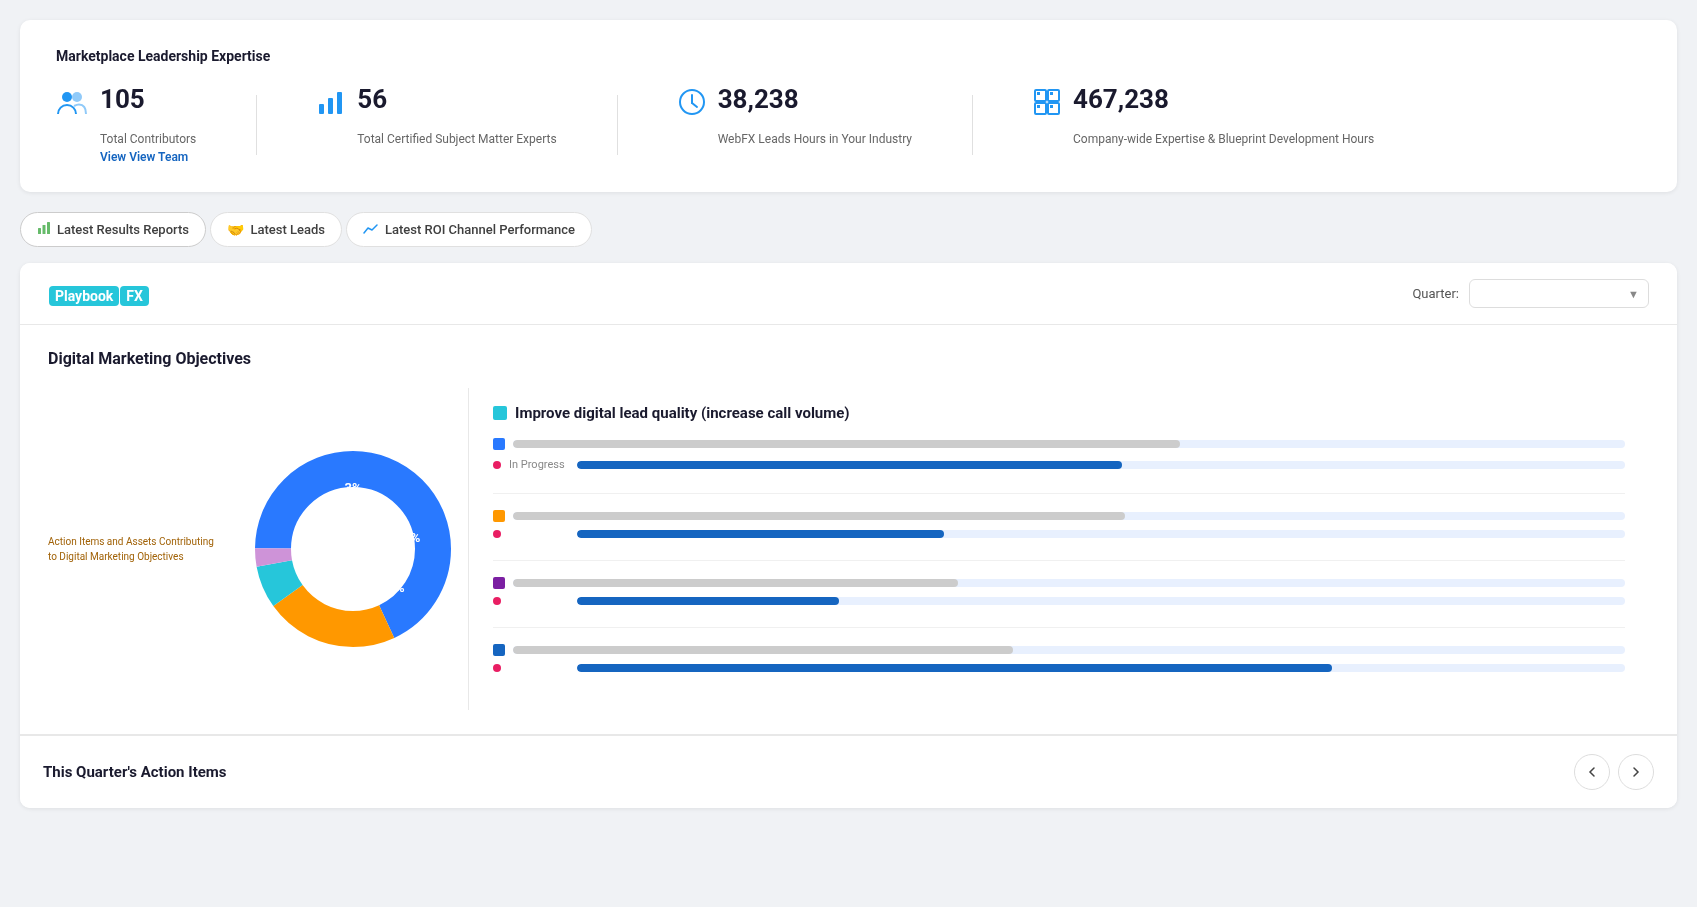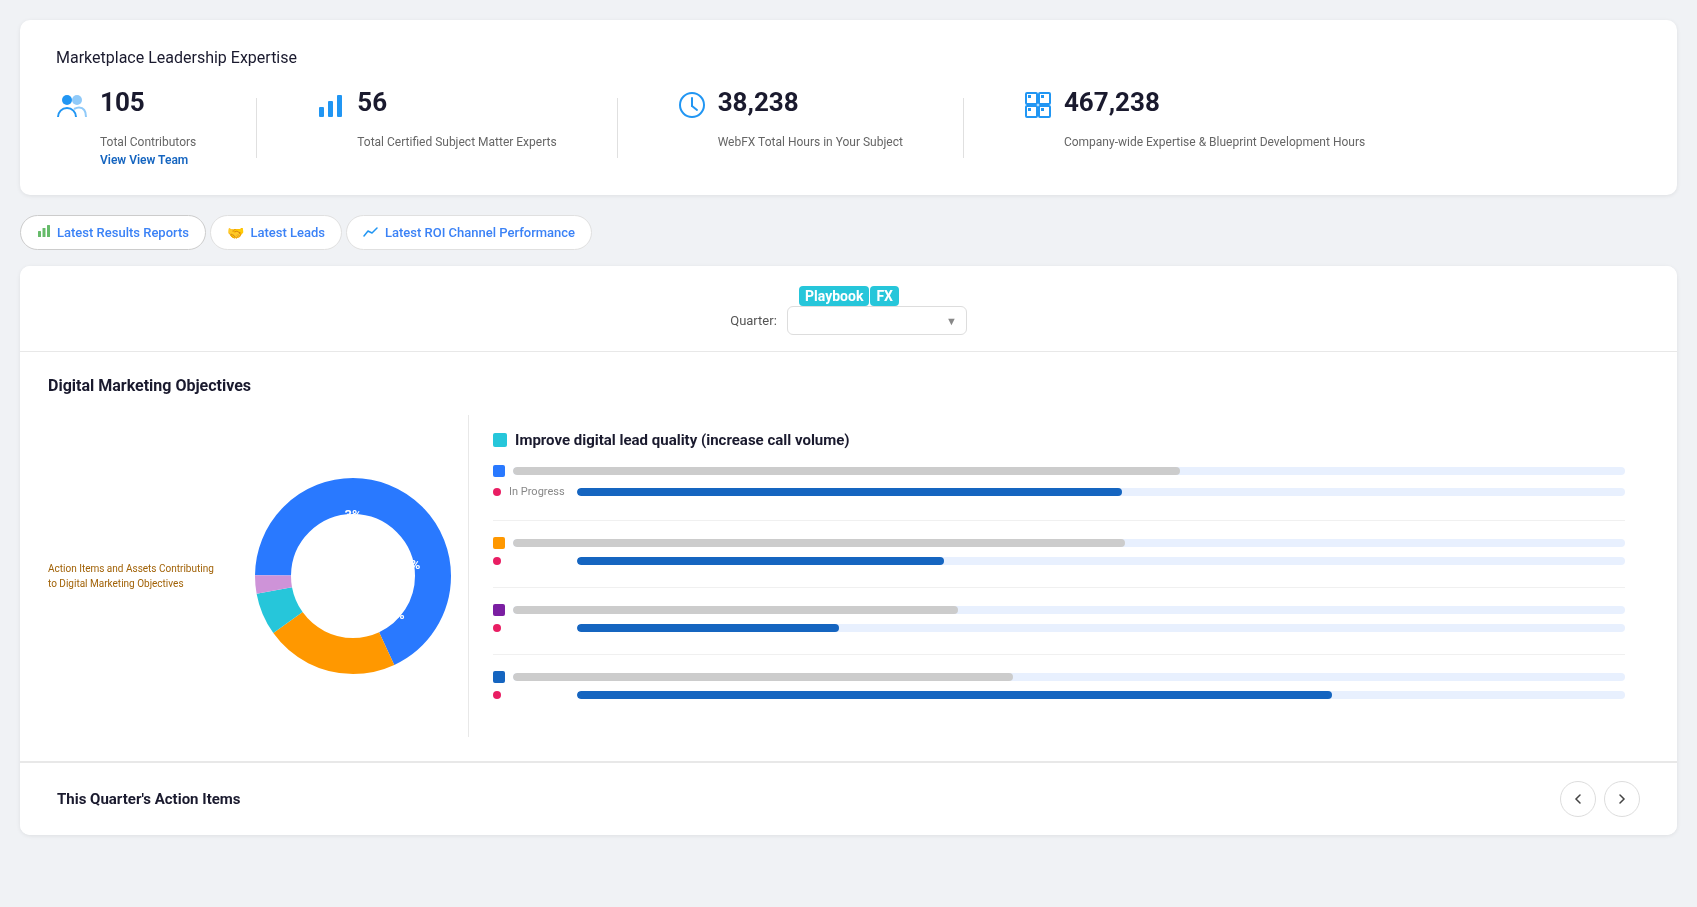--- a/index.html
+++ b/index.html
@@ -12,22 +12,22 @@
 
     
     .stats-card {
       background: #fff;
       border-radius: 10px;
       padding: 28px 36px;
       margin-bottom: 20px;
       box-shadow: 0 1px 4px rgba(0,0,0,0.08);
     }
     .stats-title {
-      font-size: 16px;
-      font-weight: 400;
+      font-size: 14px;
+      font-weight: 700;
       color: #1a1a2e;
       margin-bottom: 22px;
     }
     .stats-row {
       display: flex;
       gap: 60px;
       align-items: flex-start;
     }
     .stat-item {
       display: flex;
@@ -77,21 +77,21 @@
       display: flex;
       align-items: center;
       gap: 6px;
       padding: 8px 16px;
       border-radius: 20px;
       font-size: 13px;
       font-weight: 500;
       cursor: pointer;
       background: #fff;
       border: 1px solid #e0e0e0;
-      color: #3b82f6;
+      color: #404040;
     }
     .tab-item.active {
       background: #fff;
       border-color: #ccc;
     }
     .tab-icon {
       font-size: 14px;
     }
 
     
@@ -101,21 +101,20 @@
       box-shadow: 0 1px 4px rgba(0,0,0,0.08);
       overflow: hidden;
     }
     .playbook-header {
       display: flex;
       align-items: center;
       justify-content: space-between;
       padding: 16px 28px;
       border-bottom: 1px solid #e8e8e8;
       background: #fff;
-      flex-direction: column;
     }
     .playbook-logo {
       font-size: 20px;
       font-weight: 700;
       color: #1a1a2e;
     }
     .playbook-logo span {
       background: #26c6da;
       color: #fff;
       padding: 2px 6px;
@@ -249,21 +248,21 @@
       height: 100%;
       border-radius: 4px;
       background: #1565c0;
     }
 
     
     .action-items-footer {
       display: flex;
       align-items: center;
       justify-content: space-between;
-      padding: 18px 37px;
+      padding: 18px 23px;
       background: #fff;
       border-top: 1px solid #e8e8e8;
     }
     .action-items-title {
       font-size: 15px;
       font-weight: 700;
       color: #1a1a2e;
     }
     .nav-buttons {
       display: flex;
@@ -340,21 +339,21 @@
     <div class="stat-item">
       <div class="stat-icon">
         <svg width="28" height="28" viewBox="0 0 28 28" fill="none">
           <circle cx="14" cy="14" r="12" stroke="#2196f3" stroke-width="2" fill="none"></circle>
           <line x1="14" y1="7" x2="14" y2="15" stroke="#2196f3" stroke-width="2" stroke-linecap="round"></line>
           <line x1="14" y1="15" x2="19" y2="19" stroke="#2196f3" stroke-width="2" stroke-linecap="round"></line>
         </svg>
       </div>
       <div class="stat-content">
         <div class="stat-number">38,238</div>
-        <div class="stat-label">WebFX Total Hours in Your Subject</div>
+        <div class="stat-label">WebFX Leads Hours in Your Industry</div>
       </div>
     </div>
 
     <div class="stat-divider"></div>
 
     <div class="stat-item">
       <div class="stat-icon">
         <svg width="28" height="28" viewBox="0 0 28 28" fill="none">
           <rect x="2" y="2" width="11" height="11" rx="1" fill="none" stroke="#2196f3" stroke-width="2"></rect>
           <rect x="15" y="2" width="11" height="11" rx="1" fill="none" stroke="#2196f3" stroke-width="2"></rect>

